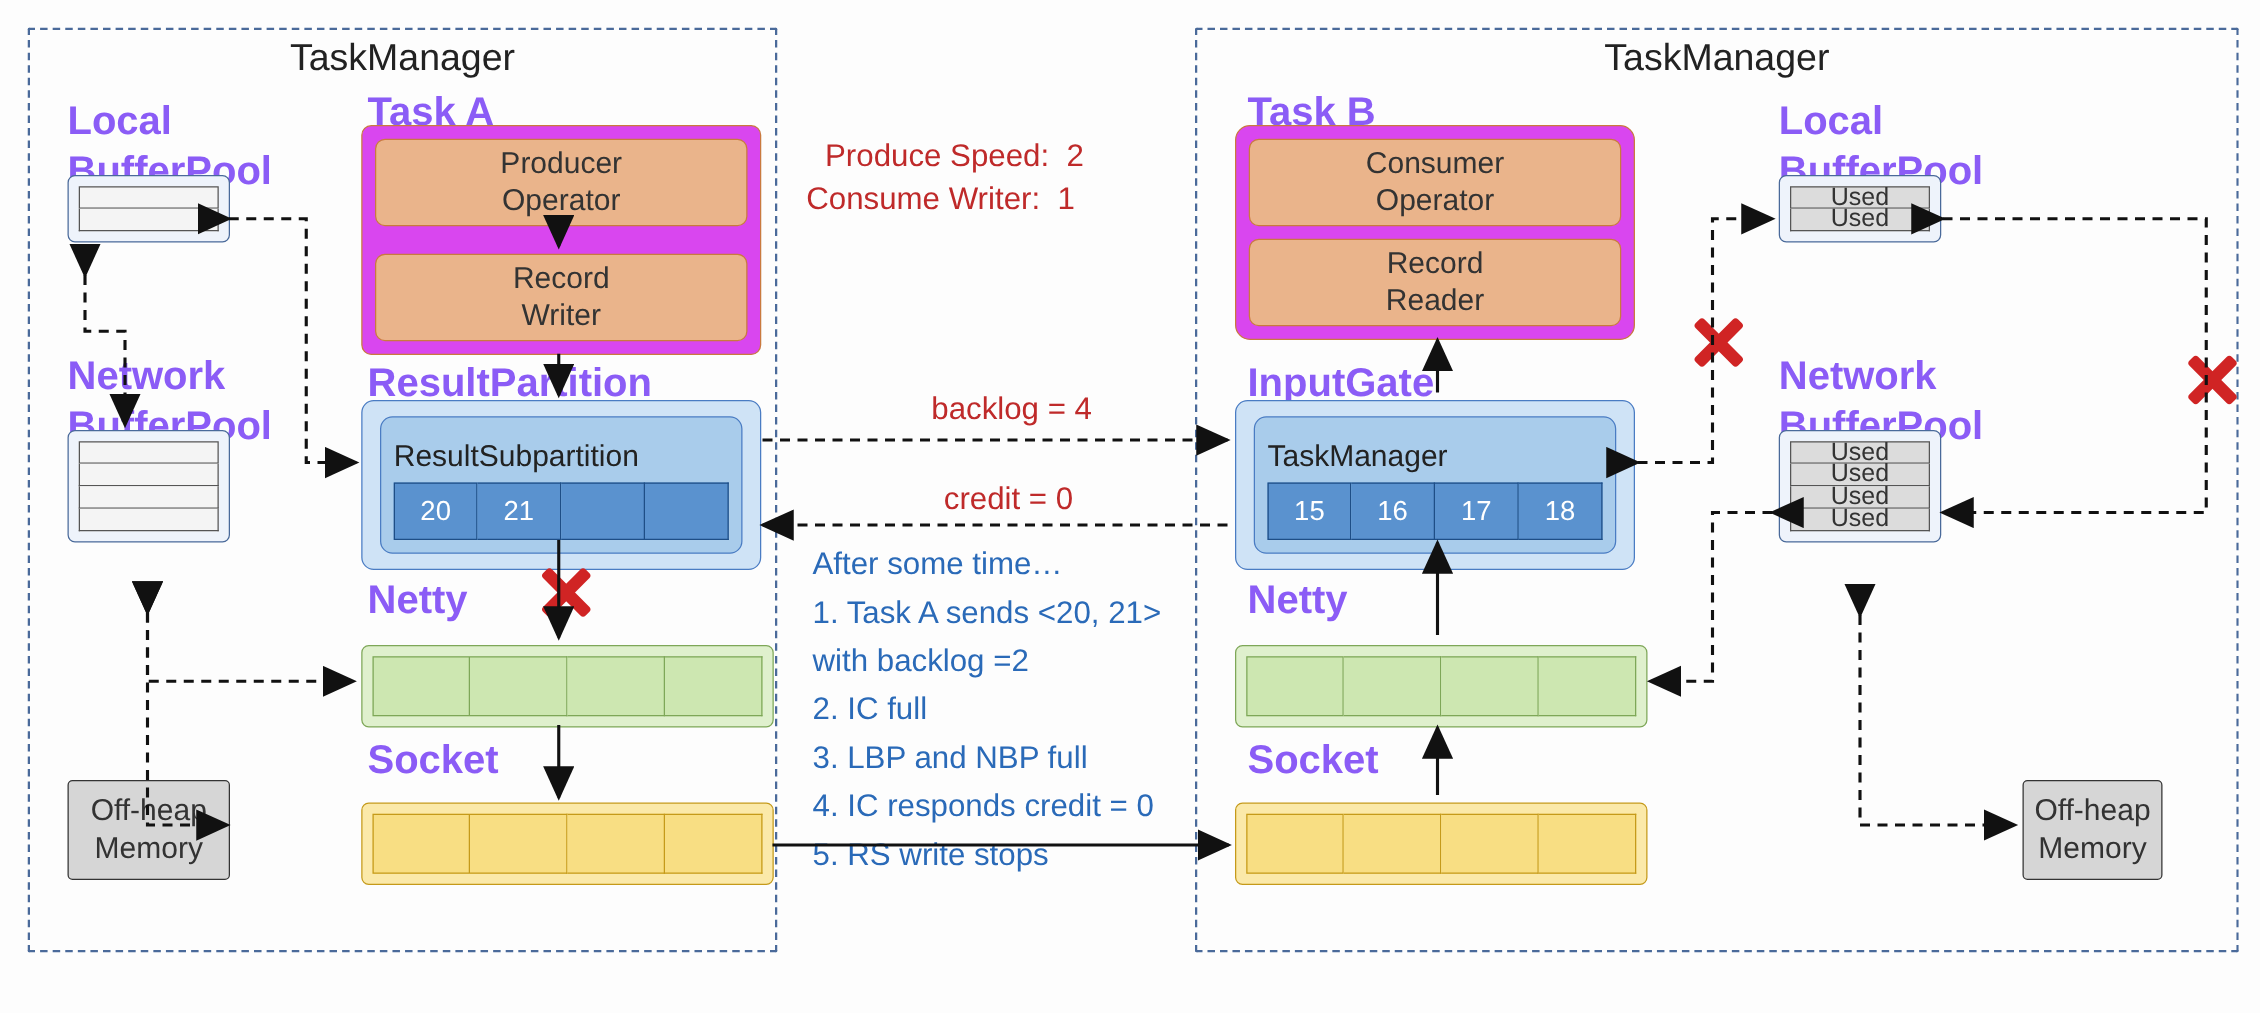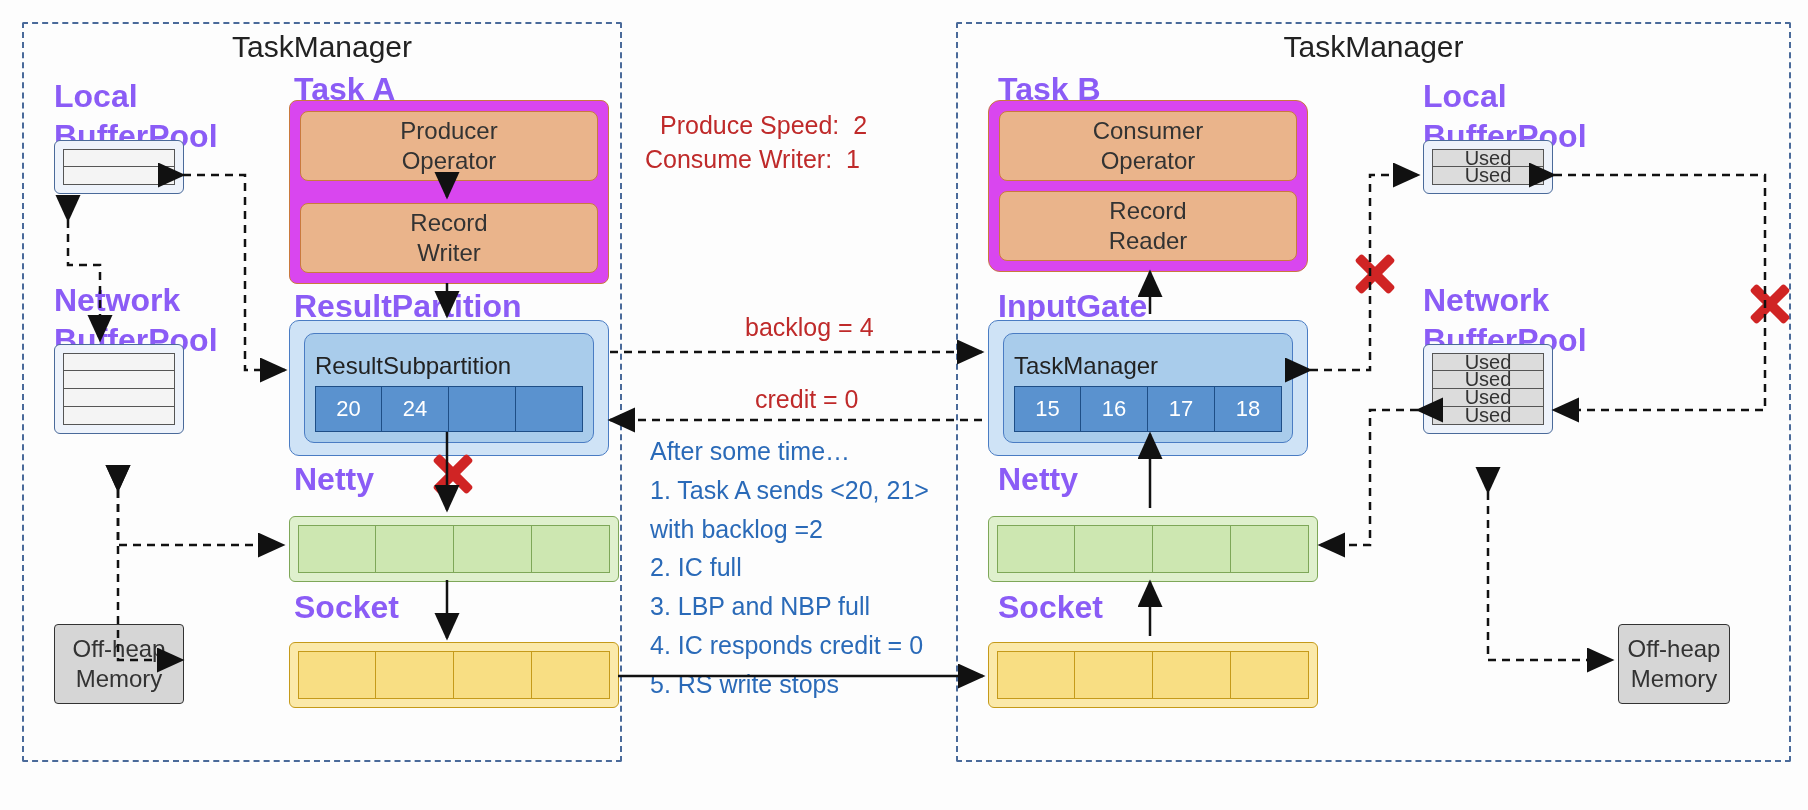--- a/index.html
+++ b/index.html
@@ -189,21 +189,21 @@
     <div class="op-box" style="white-space:pre;">Record
 Writer</div>
   </div>
 
   <div class="label" style="left:270px; top:262px;">ResultPartition</div>
   <div class="partition-box" style="left:265px; top:296px; width:320px;">
     <div class="sub-box">
       <div class="sub-title">ResultSubpartition</div>
       <div class="slot-row">
         <div class="cell">20</div>
-        <div class="cell">24</div>
+        <div class="cell">21</div>
         <div class="cell empty"></div>
         <div class="cell empty"></div>
       </div>
     </div>
   </div>
 
   <div class="label" style="left:270px; top:435px;">Netty</div>
   <div class="netty" style="left:265px; top:492px; width:330px;">
     <div class="row4">
         <div class="c"></div>

